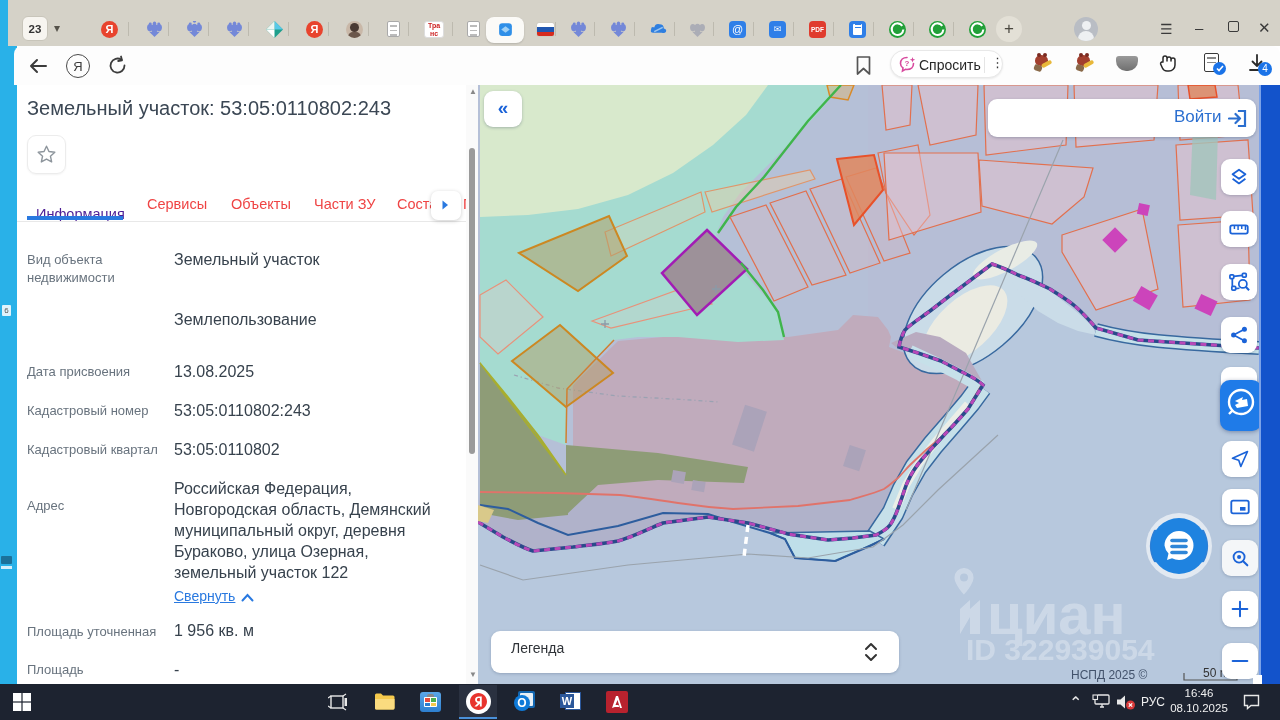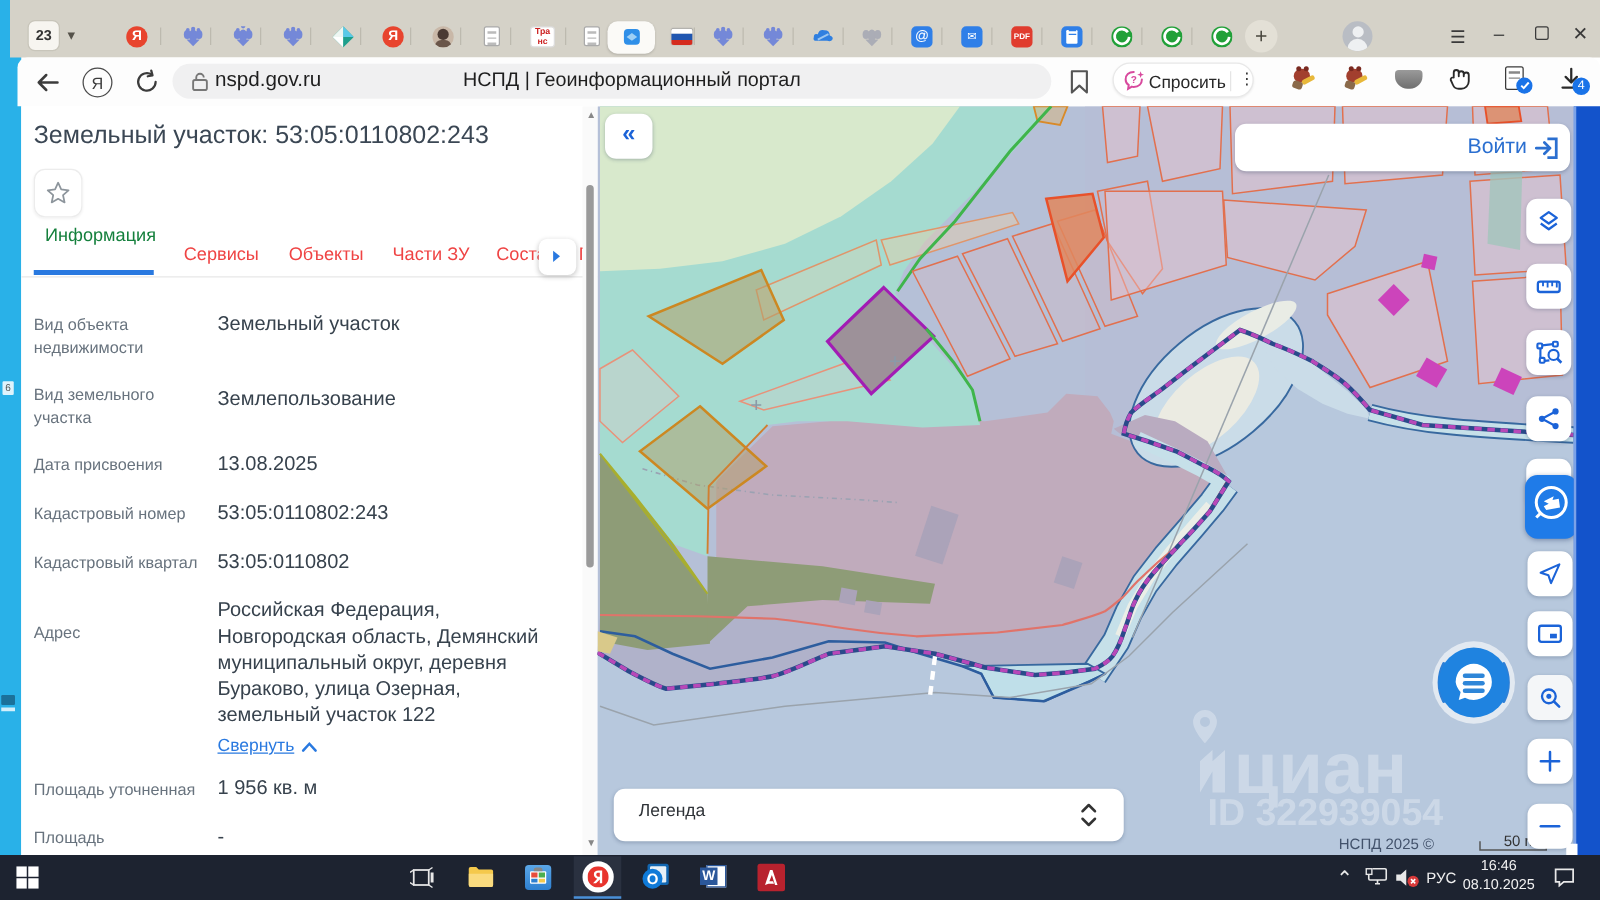--- a/index.html
+++ b/index.html
@@ -178,28 +178,20 @@
 
 <div class="abs" id="addrbar" style="left:14px;top:46px;width:1266px;height:39px;background:#fdfdfd;border-radius:8px 8px 0 0">
  <svg class="abs" style="left:13px;top:9px" width="22" height="22" viewBox="0 0 22 22">
       <path d="M4 11 H19 M4 11 L10 5 M4 11 L10 17" stroke="#3c3c3c" stroke-width="2" fill="none" stroke-linecap="round" stroke-linejoin="round"></path>
     </svg>
  <div class="abs" style="left:52px;top:8px;width:24px;height:24px;border:1.6px solid #4a4a4a;border-radius:50%;color:#3c3c3c;font-size:13px;text-align:center;line-height:23px">Я</div>
  <svg class="abs" style="left:93px;top:9px" width="21" height="21" viewBox="0 0 21 21">
       <path d="M17.5 10.5 A7 7 0 1 1 14.5 4.8" stroke="#3c3c3c" stroke-width="1.8" fill="none" stroke-linecap="round"></path>
       <path d="M14 1.5 L15 5.3 L11.2 6" stroke="#3c3c3c" stroke-width="1.8" fill="none" stroke-linecap="round" stroke-linejoin="round"></path>
     </svg>
- <div class="abs" style="left:124px;top:5px;width:703px;height:28px;background:#f0f0f1;border-radius:14px">
-  <svg class="abs" style="left:14px;top:6px" width="16" height="17" viewBox="0 0 16 17">
-        <rect x="2.5" y="7" width="11" height="8" rx="1.5" fill="none" stroke="#777" stroke-width="1.5"></rect>
-        <path d="M5 7 V5 a3 3 0 0 1 6 0" fill="none" stroke="#777" stroke-width="1.5"></path>
-      </svg>
-  <div class="abs" style="left:34px;top:4px;font-size:16.5px;color:#1e1e1e">nspd.gov.ru</div>
-  <div class="abs" style="left:16px;top:5px;width:100%;text-align:center;font-size:15.8px;color:#1e1e1e">НСПД | Геоинформационный портал</div>
- </div>
  <svg class="abs" style="left:841px;top:9px" width="17" height="21" viewBox="0 0 17 21">
       <path d="M2.5 2 H14.5 V19 L8.5 13.5 L2.5 19 Z" fill="none" stroke="#555" stroke-width="1.7" stroke-linejoin="round"></path>
     </svg>
  <div class="abs" style="left:876px;top:4px;width:113px;height:28px;background:#fff;border:1px solid #e8e8e8;border-radius:14px;box-shadow:0 1px 2px rgba(0,0,0,.08)">
   <svg class="abs" style="left:8px;top:5px" width="17" height="17" viewBox="0 0 17 17">
         <path d="M8 1.5 C4 1.5 1.5 4 1.5 7.5 C1.5 9.5 2.5 11 4 12 L3.5 15 L6.5 13.3 C7 13.5 7.5 13.5 8 13.5 C12 13.5 14.5 11 14.5 7.5" fill="none" stroke="#d84a9e" stroke-width="1.6" stroke-linecap="round"></path>
         <text x="5.5" y="10" font-size="8" fill="#d84a9e" font-weight="bold">?</text>
         <path d="M13.5 1 L14.2 3 L16.2 3.7 L14.2 4.4 L13.5 6.4 L12.8 4.4 L10.8 3.7 L12.8 3 Z" fill="#d84a9e"></path>
       </svg>
   <div class="abs" style="left:28px;top:6px;font-size:14px;color:#282828">Спросить</div>
@@ -243,34 +235,33 @@
  </div>
 </div>
 
 <div class="abs" id="panel" style="left:17px;top:85px;width:461px;height:599px;background:#fff;overflow:hidden">
  <div class="abs" style="left:10px;top:12px;width:420px;font-size:20px;color:#3b4754">Земельный участок: 53:05:0110802:243</div>
  <div class="abs" style="left:10px;top:50px;width:39px;height:39px;border:1px solid #ececec;border-radius:9px;box-shadow:0 1px 2px rgba(0,0,0,.05)">
   <svg style="margin:8px" width="21" height="21" viewBox="0 0 24 24">
         <path d="M12 2.5 L14.8 8.6 L21.5 9.4 L16.5 13.9 L17.9 20.5 L12 17.2 L6.1 20.5 L7.5 13.9 L2.5 9.4 L9.2 8.6 Z" fill="none" stroke="#8d959c" stroke-width="1.6" stroke-linejoin="round"></path>
       </svg>
  </div>
- <div class="tab" style="left:19px;top:96px;color:#15803d">Информация</div>
+ <div class="tab" style="left:19px;top:121px;color:#4c1d95">Информация</div>
  <div class="tab" style="left:130px;top:111px">Сервисы</div>
  <div class="tab" style="left:214px;top:111px">Объекты</div>
  <div class="tab" style="left:297px;top:111px">Части ЗУ</div>
  <div class="tab" style="left:380px;top:111px">Соста</div>
  <div class="tab" style="left:446px;top:111px">Г</div>
  <div class="abs" style="left:10px;top:131px;width:96px;height:3.5px;background:#2979e0"></div>
  <div class="abs" style="left:0;top:136px;width:461px;height:1px;background:#e8e8e8"></div>
  <div class="abs" style="left:414px;top:106px;width:30px;height:29px;background:#fff;border-radius:7px;box-shadow:0 1px 4px rgba(0,0,0,.2)"><svg style="margin:8px 10px" width="9" height="12" viewBox="0 0 9 12">
         <path d="M1.5 1.5 L7 6 L1.5 10.5 Z" fill="#2979e0"></path>
       </svg></div>
  <div class="lbl" style="top:166px;width:130px">Вид объекта недвижимости</div>
  <div class="val" style="top:164px">Земельный участок</div>
- <div class="lbl" style="top:222px;width:130px">Вид земельного участка</div>
  <div class="val" style="top:224px">Землепользование</div>
  <div class="lbl" style="top:278px">Дата присвоения</div>
  <div class="val" style="top:276px">13.08.2025</div>
  <div class="lbl" style="top:317px">Кадастровый номер</div>
  <div class="val" style="top:315px">53:05:0110802:243</div>
  <div class="lbl" style="top:356px">Кадастровый квартал</div>
  <div class="val" style="top:354px">53:05:0110802</div>
  <div class="lbl" style="top:412px">Адрес</div>
  <div class="val" style="top:393px;width:270px">Российская Федерация, Новгородская область, Демянский муниципальный округ, деревня Бураково, улица Озерная, земельный участок 122</div>
  <div class="abs" style="left:157px;top:503px;font-size:14px;color:#2979e0;text-decoration:underline">Свернуть</div>

